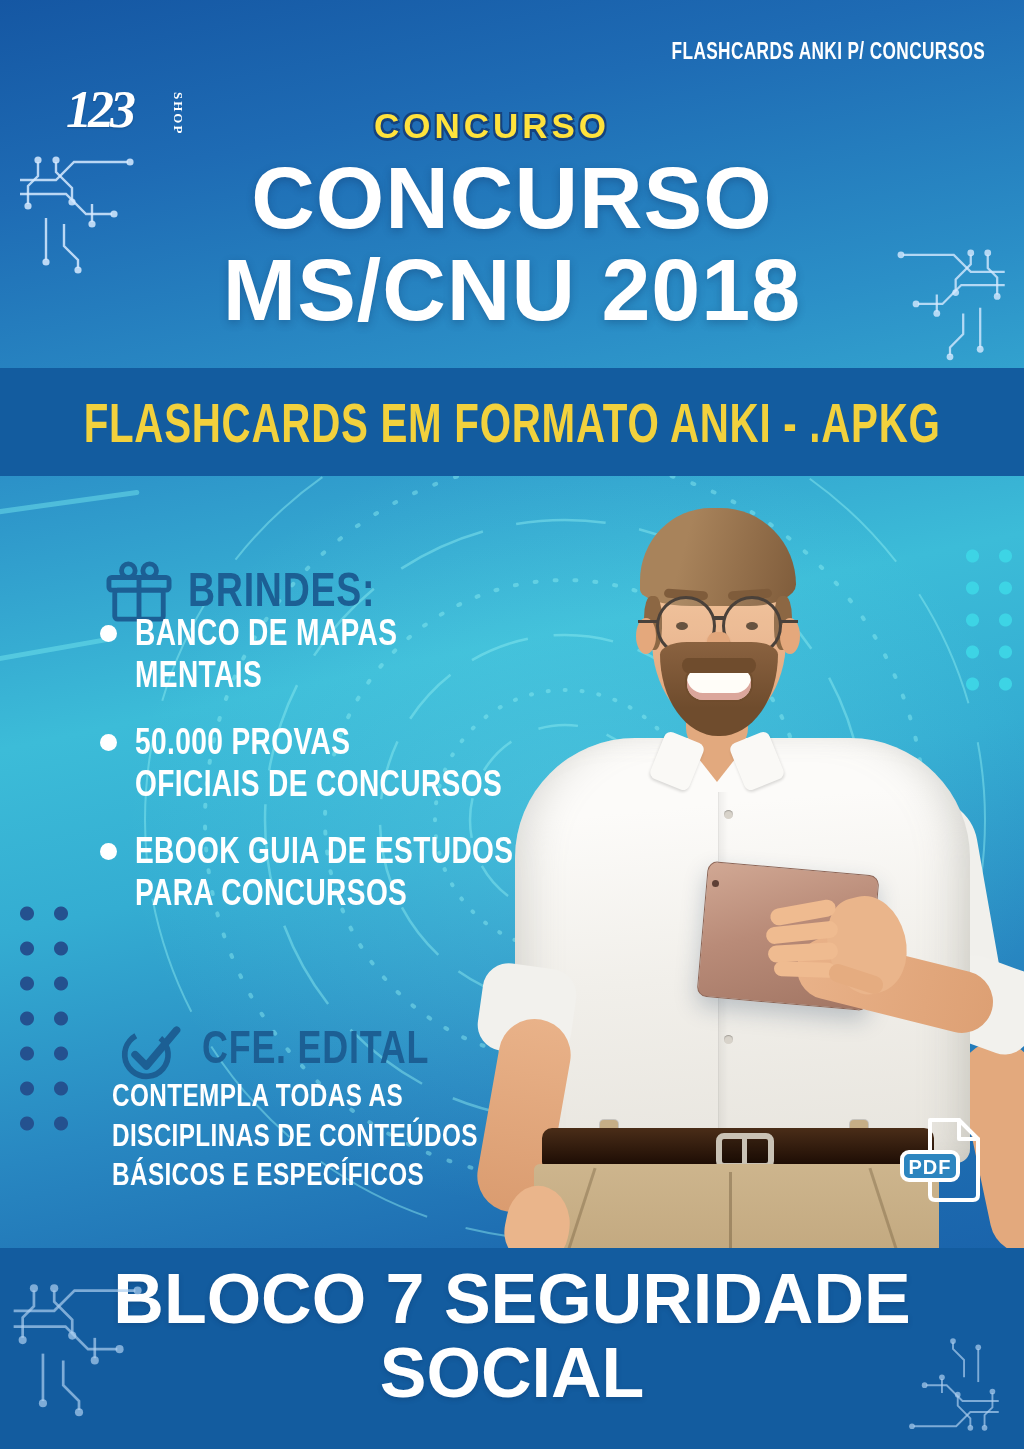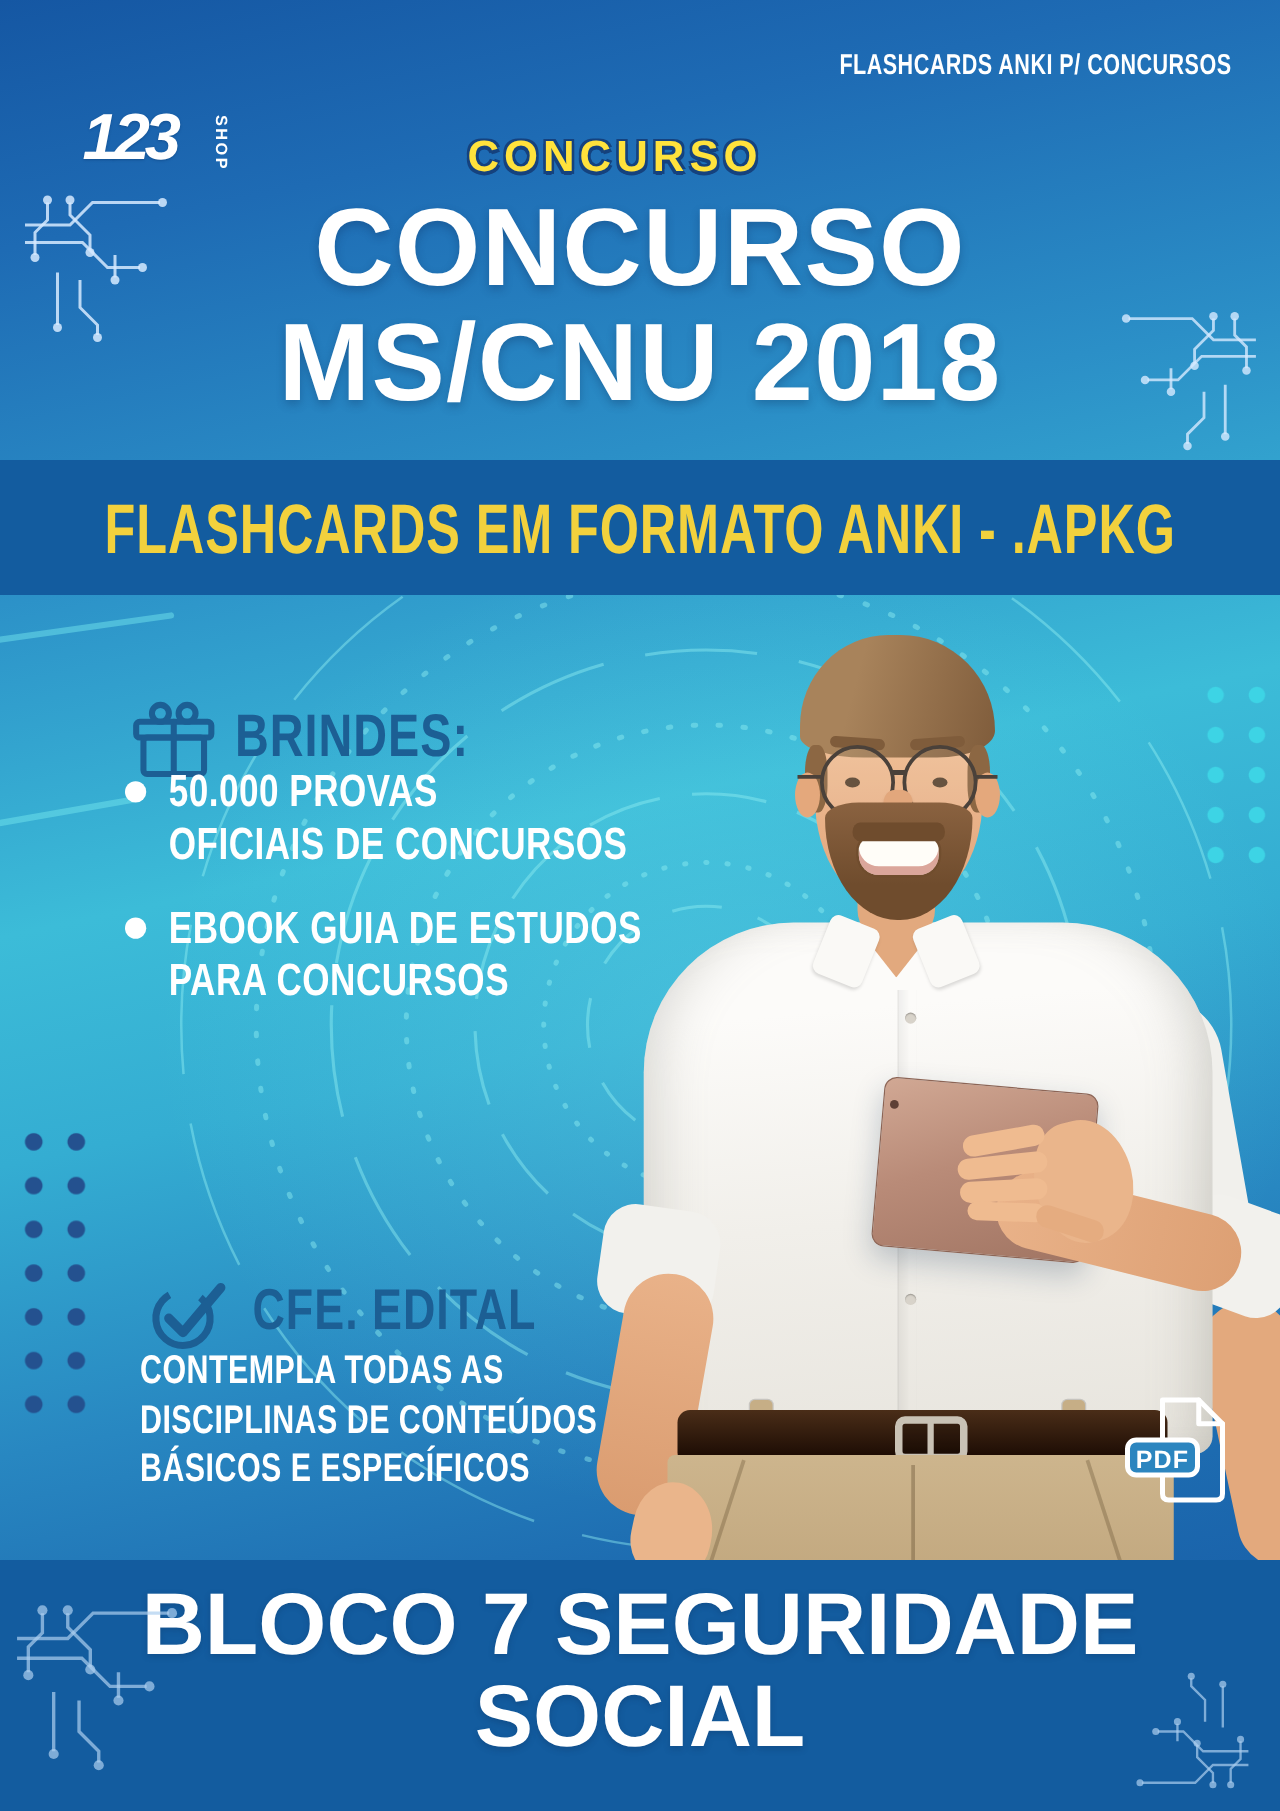--- a/index.html
+++ b/index.html
@@ -30,21 +30,21 @@
   .dots.right{
     left:956px;top:540px;width:70px;height:166px;
     background-image:radial-gradient(circle,#3DD4E5 6px,rgba(61,212,229,0) 7px);
     background-size:33px 32px;
   }
   .streak{position:absolute;z-index:1;background:rgba(120,235,240,.45);border-radius:4px;}
   .streak.s1{left:-10px;top:500px;width:150px;height:5px;transform:rotate(-8deg);}
   .streak.s2{left:-20px;top:648px;width:130px;height:5px;transform:rotate(-10deg);}
 
   
-  .logo{position:absolute;left:66px;top:84px;z-index:3;color:#fff;}
+  .logo{position:absolute;left:66px;top:84px;z-index:3;color:#fff;font-family:Liberation Serif, serif;}
   .logo .num{font-size:52px;font-weight:800;font-style:italic;letter-spacing:-4px;line-height:1;text-shadow:0 1px 2px rgba(0,40,90,.35);}
   .logo .word{position:absolute;left:104px;top:8px;font-size:13px;font-weight:700;letter-spacing:2px;writing-mode:vertical-rl;}
   .tagline{
     position:absolute;right:39px;top:38px;z-index:3;color:#fff;font-size:23px;font-weight:700;
     letter-spacing:.5px;transform:scaleX(.75);transform-origin:right center;white-space:nowrap;
   }
   .kicker{
     position:absolute;left:0;top:106px;width:100%;text-align:center;z-index:3;
     color:#FFE23C;font-size:35px;font-weight:800;letter-spacing:4px;transform:translateX(-20px);
     text-shadow:-2px 2px 0 #15427E,2px 2px 0 #15427E,2px -2px 0 #15427E,-2px -2px 0 #15427E,0 3px 0 #15427E;
@@ -296,20 +296,25 @@
       <circle cx="47" cy="11" r="7"></circle>
       <rect x="5" y="18" width="62" height="13" rx="3"></rect>
       <rect x="11" y="31" width="50" height="30" rx="3"></rect>
       <path d="M36,18 V61"></path>
     </svg>
     <span class="head-label">BRINDES:</span>
   </div>
   <ul class="benefits">
     <li>
       <span class="bullet-dot"></span>
+      <span class="benefit-text">BANCO DE MAPAS
+MENTAIS</span>
+    </li>
+    <li>
+      <span class="bullet-dot"></span>
       <span class="benefit-text">50.000 PROVAS
 OFICIAIS DE CONCURSOS</span>
     </li>
     <li>
       <span class="bullet-dot"></span>
       <span class="benefit-text">EBOOK GUIA DE ESTUDOS
 PARA CONCURSOS</span>
     </li>
   </ul>
 

